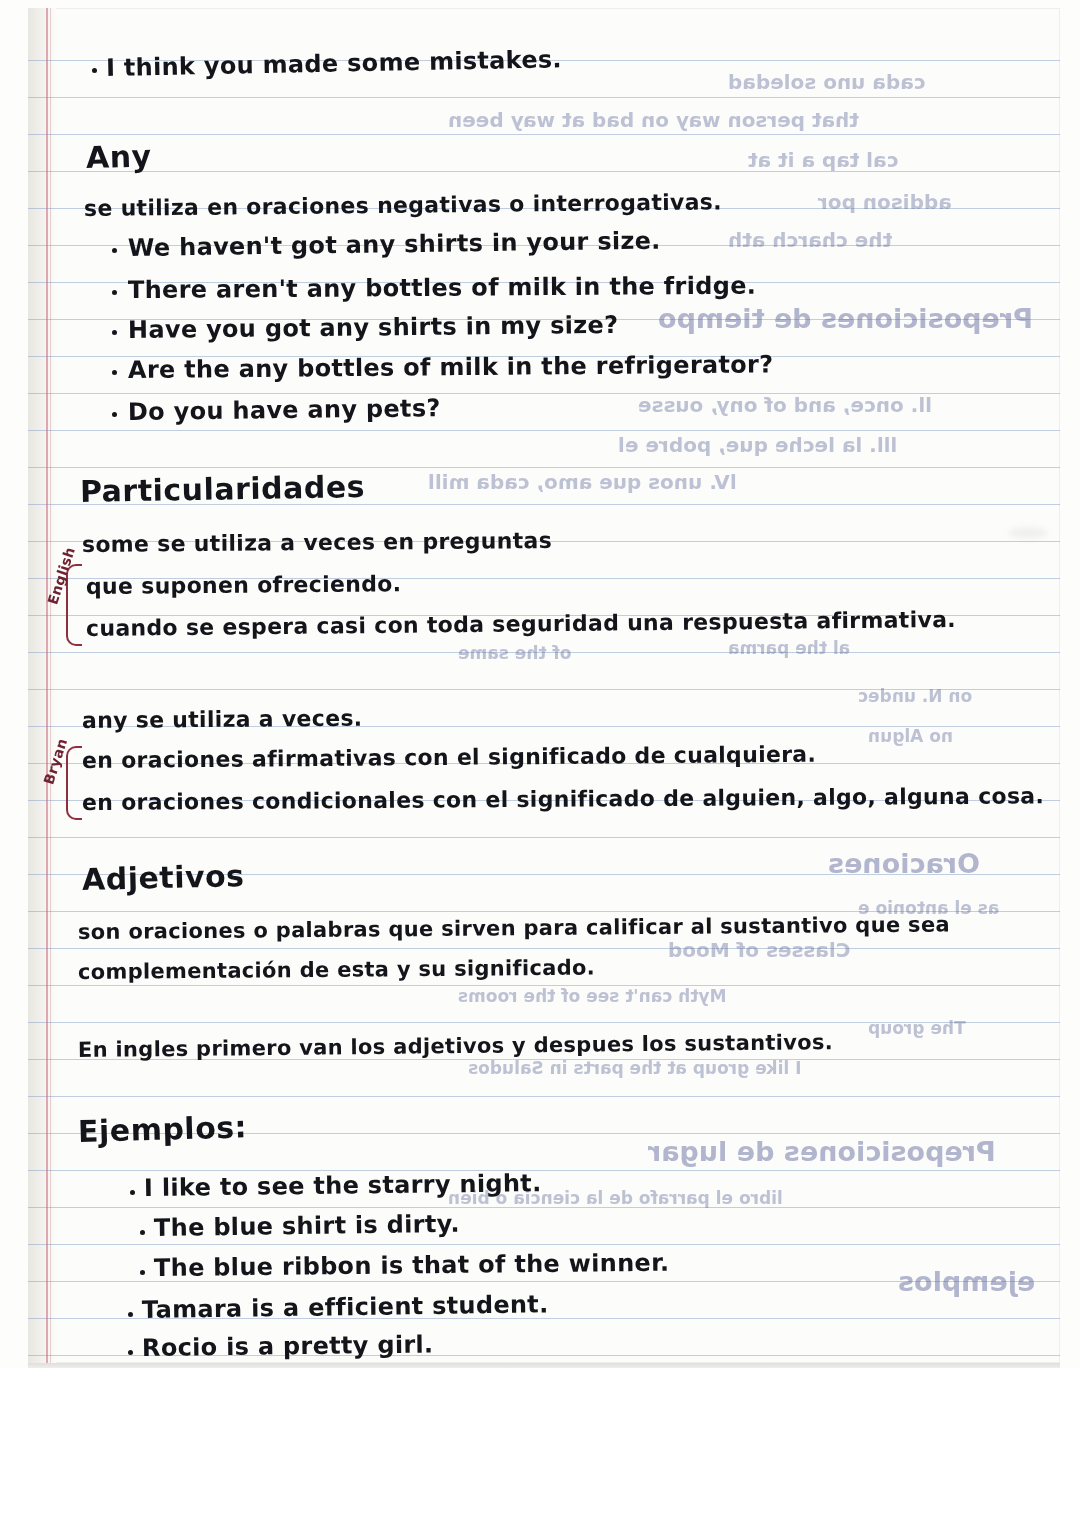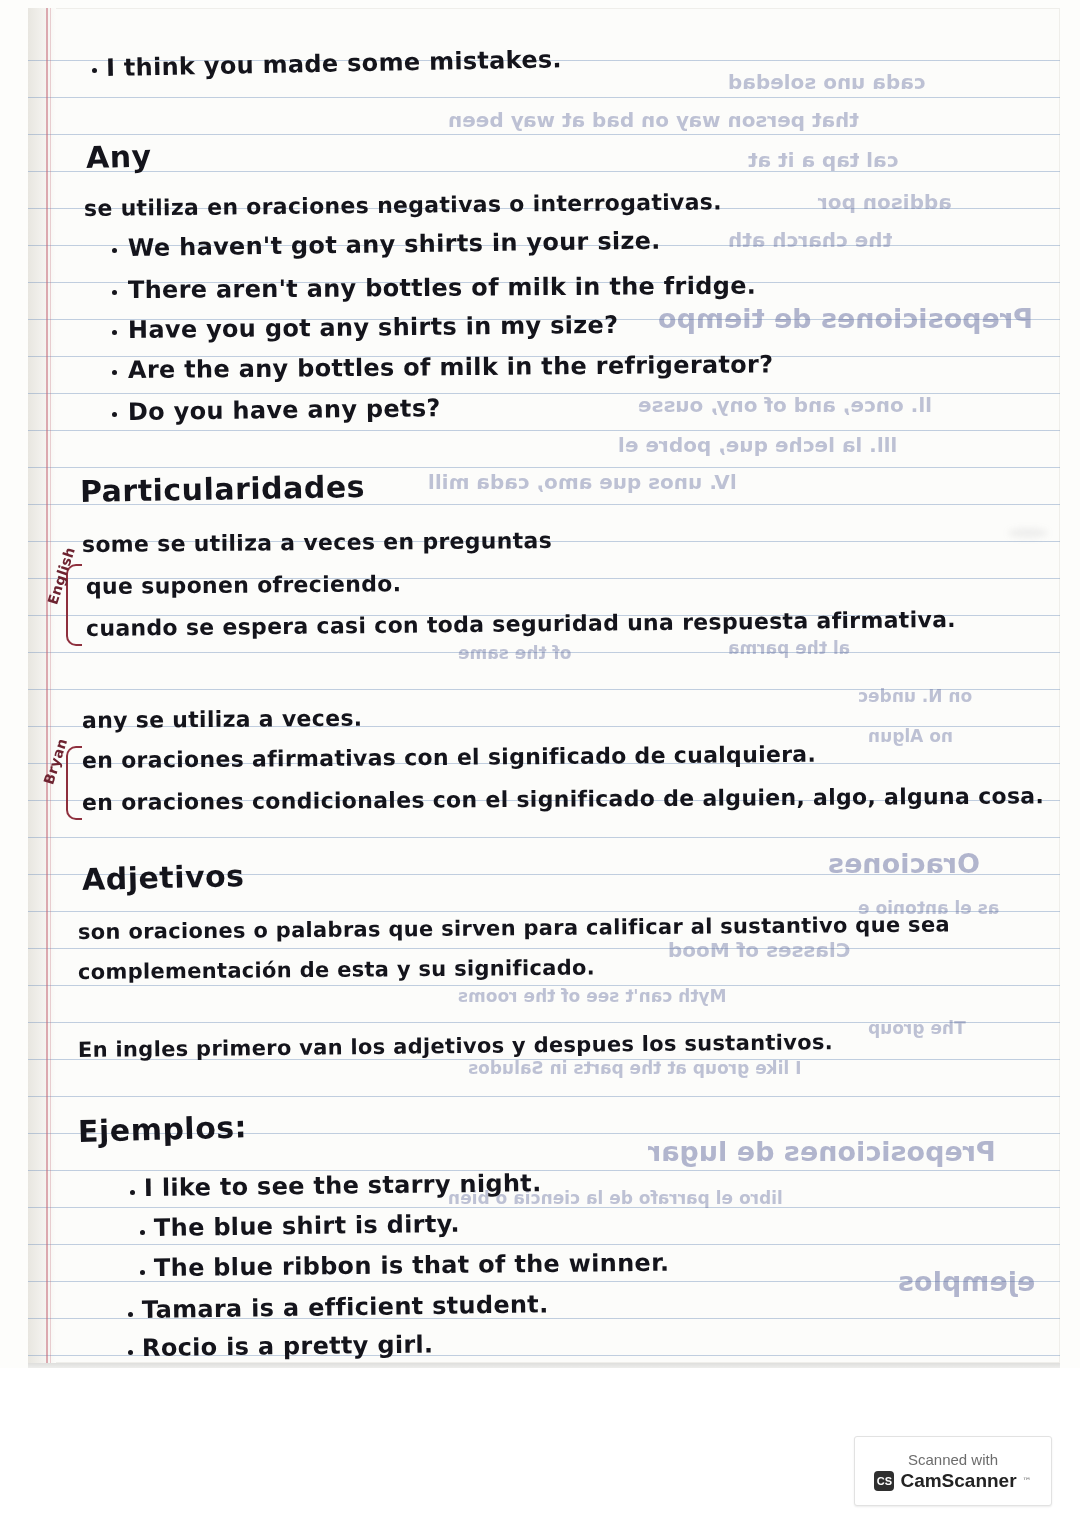--- a/index.html
+++ b/index.html
@@ -315,22 +315,14 @@
     <div class="dot" style="left:100px; top:1342px;"></div>
     <div class="hw ink bullet-line" style="left:114px; top:1326px; transform: rotate(-0.7deg);">Rocio is a pretty girl.</div>
 
     <div class="smudge" style="left:130px; top:1418px; width:110px; height:16px;"></div>
     <div class="smudge" style="left:980px; top:520px; width:40px; height:10px;"></div>
   </div>
 
   <div id="scan-shadow"></div>
   <div id="bottom-band"></div>
 
-  <div id="watermark">
-    <div class="scanned-with">Scanned with</div>
-    <div class="brand-row">
-      <div class="cs-badge">CS</div>
-      <div class="brand-name">CamScanner</div>
-      <span class="tm">™</span>
-    </div>
-  </div>
 
 </div>
 
 </body></html>

